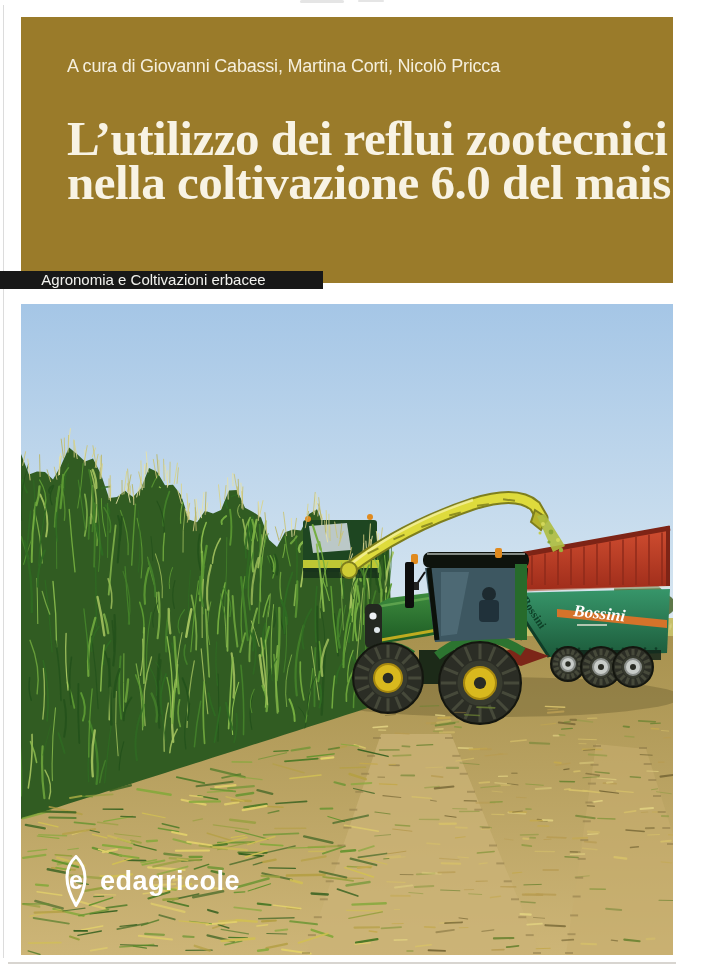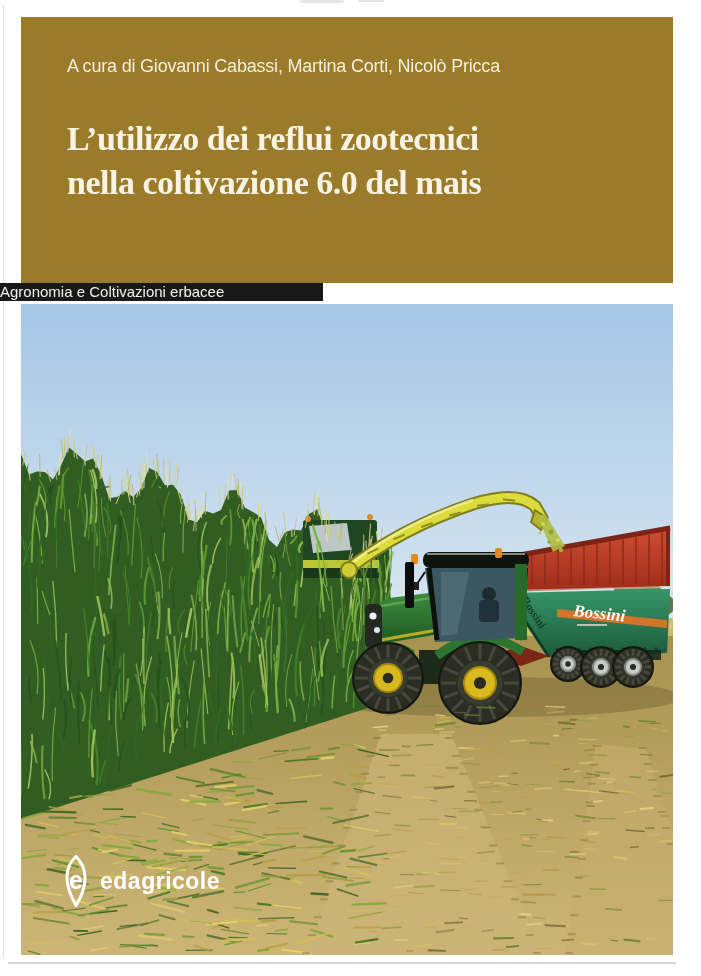--- a/index.html
+++ b/index.html
@@ -11,35 +11,35 @@
   .scan-bottom{position:absolute;left:8px;top:962px;width:686px;height:2px;background:#d8d5d0;}
   .smudge{position:absolute;background:#cfcfcf;opacity:.55;border-radius:2px;}
   .smudge-a{left:300px;top:0;width:44px;height:3px;}
   .smudge-b{left:358px;top:0;width:26px;height:2px;}
 
   .gold-block{position:absolute;left:21px;top:17px;width:652px;height:266px;
               background:var(--gold,#9a7b2a);}
   .authors{position:absolute;left:46px;top:39px;font-size:18px;letter-spacing:-.2px;
            color:var(--cream,#f5efdd);}
   .title{position:absolute;left:46px;top:100px;margin:0;
-         font-family:"Liberation Serif",serif;font-weight:700;font-size:34px;
+         font-family:"Liberation Serif",serif;font-weight:700;font-size:49px;
          line-height:44px;letter-spacing:-.5px;color:#f8f3e4;}
   .title span{display:block;}
   .subtitle{position:absolute;left:46px;top:187px;font-size:23px;color:var(--cream,#f5efdd);}
 
-  .series-band{position:absolute;left:0;top:283px;width:323px;height:18px;
+  .series-band{position:absolute;left:0;top:271px;width:323px;height:18px;
                background:var(--band-black,#181818);box-sizing:border-box;
-               text-align:left;padding-right:16px;line-height:18px;}
+               text-align:center;padding-right:16px;line-height:18px;}
   .series-band span{color:var(--band-text,#f2f2ee);font-size:15px;}
 
   .photo{position:absolute;left:21px;top:304px;width:652px;height:651px;margin:0;
          background:#bcd3e8;}
   .photo svg.scene{display:block;}
   .pub-logo{position:absolute;left:40px;top:551px;display:flex;align-items:center;gap:9px;}
-  .pub-logo .wordmark{color:var(--logo-white,#fff);font-weight:bold;font-size:23px;
+  .pub-logo .wordmark{color:var(--logo-white,#fff);font-weight:bold;font-size:27px;
                       letter-spacing:.5px;}
 </style>
 </head>
 <body>
 
 <div class="page">
   <div class="scan-v scan-left"></div>
   <div class="scan-v scan-right"></div>
   <div class="scan-bottom"></div>
   <div class="smudge smudge-a"></div>

